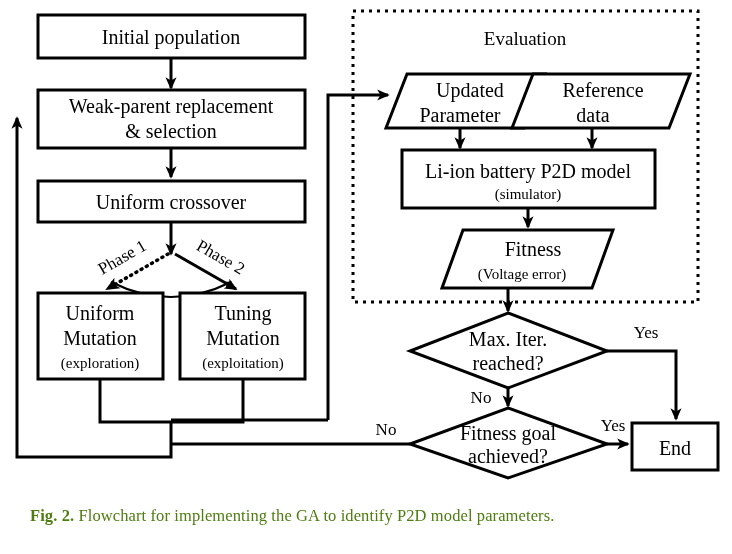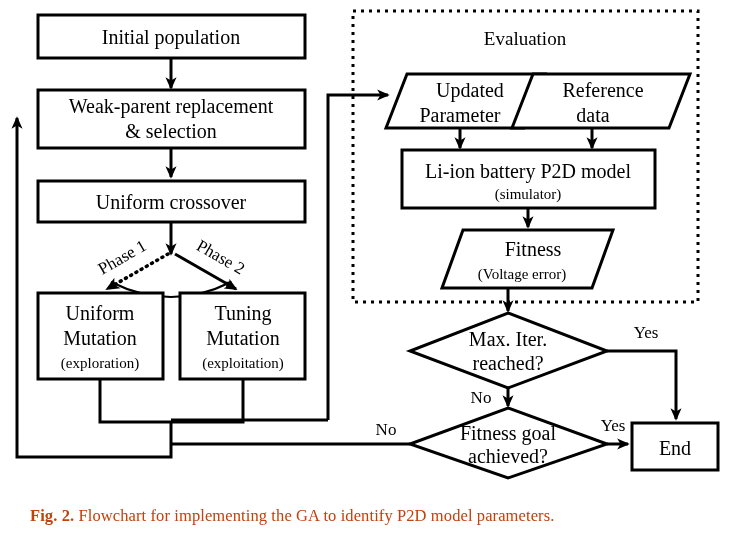--- a/index.html
+++ b/index.html
@@ -84,21 +84,21 @@
     font-size: 17px;
     text-anchor: middle;
   }
   .caption {
     position: absolute;
     left: 30px;
     top: 505px;
     width: 680px;
     font-size: 16.5px;
     font-family: "Liberation Serif", "DejaVu Serif", serif;
-    color: #c2410c;
+    color: #4d7c0f;
     text-align: justify;
     line-height: 1.3;
     letter-spacing: 0.1px;
   }
   .caption b {
     font-weight: bold;
   }
 </style>
 </head>
 <body>

